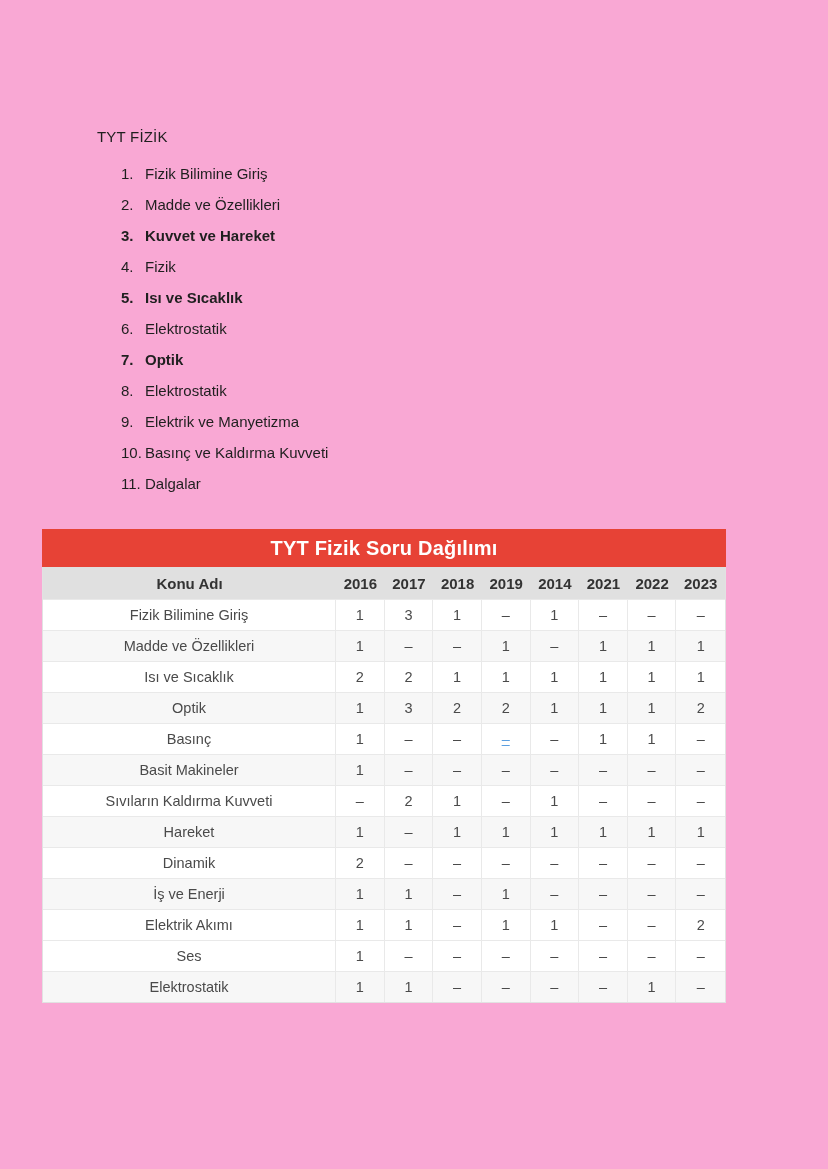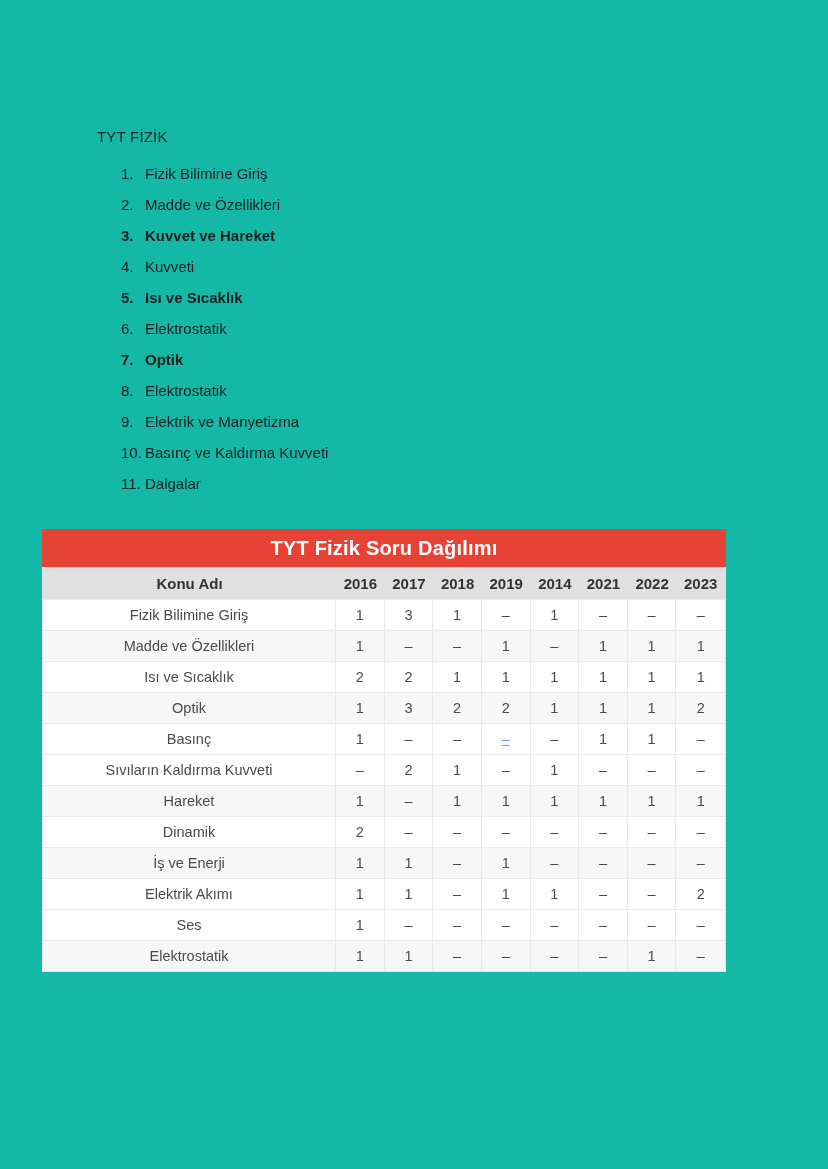--- a/index.html
+++ b/index.html
@@ -7,21 +7,21 @@
   body {
     font-family: "Liberation Sans", sans-serif;
     width: 828px;
     height: 1169px;
     position: relative;
     overflow: hidden;
   }
   .page {
     position: absolute;
     inset: 0;
-    background: #14b8a6;
+    background: #f9a8d4;
   }
 
   
   .doc-block {
     position: absolute;
     left: 97px;
     top: 128px;
     width: 560px;
     color: #1f1f1f;
   }
@@ -118,21 +118,21 @@
         <li>
     <span class="num">2.</span>
     <span class="lbl">Madde ve Özellikleri</span>
   </li>
         <li class="bold">
     <span class="num">3.</span>
     <span class="lbl">Kuvvet ve Hareket</span>
   </li>
         <li>
     <span class="num">4.</span>
-    <span class="lbl">Kuvveti</span>
+    <span class="lbl">Fizik</span>
   </li>
         <li class="bold">
     <span class="num">5.</span>
     <span class="lbl">Isı ve Sıcaklık</span>
   </li>
         <li>
     <span class="num">6.</span>
     <span class="lbl">Elektrostatik</span>
   </li>
         <li class="bold">
@@ -234,20 +234,31 @@
             <td>Basınç</td>
             <td>1</td>
             <td>–</td>
             <td>–</td>
             <td><a class="cell-link">–</a></td>
             <td>–</td>
             <td>1</td>
             <td>1</td>
             <td>–</td>
           </tr>
+          <tr class="alt">
+            <td>Basit Makineler</td>
+            <td>1</td>
+            <td>–</td>
+            <td>–</td>
+            <td>–</td>
+            <td>–</td>
+            <td>–</td>
+            <td>–</td>
+            <td>–</td>
+          </tr>
           <tr>
             <td>Sıvıların Kaldırma Kuvveti</td>
             <td>–</td>
             <td>2</td>
             <td>1</td>
             <td>–</td>
             <td>1</td>
             <td>–</td>
             <td>–</td>
             <td>–</td>

